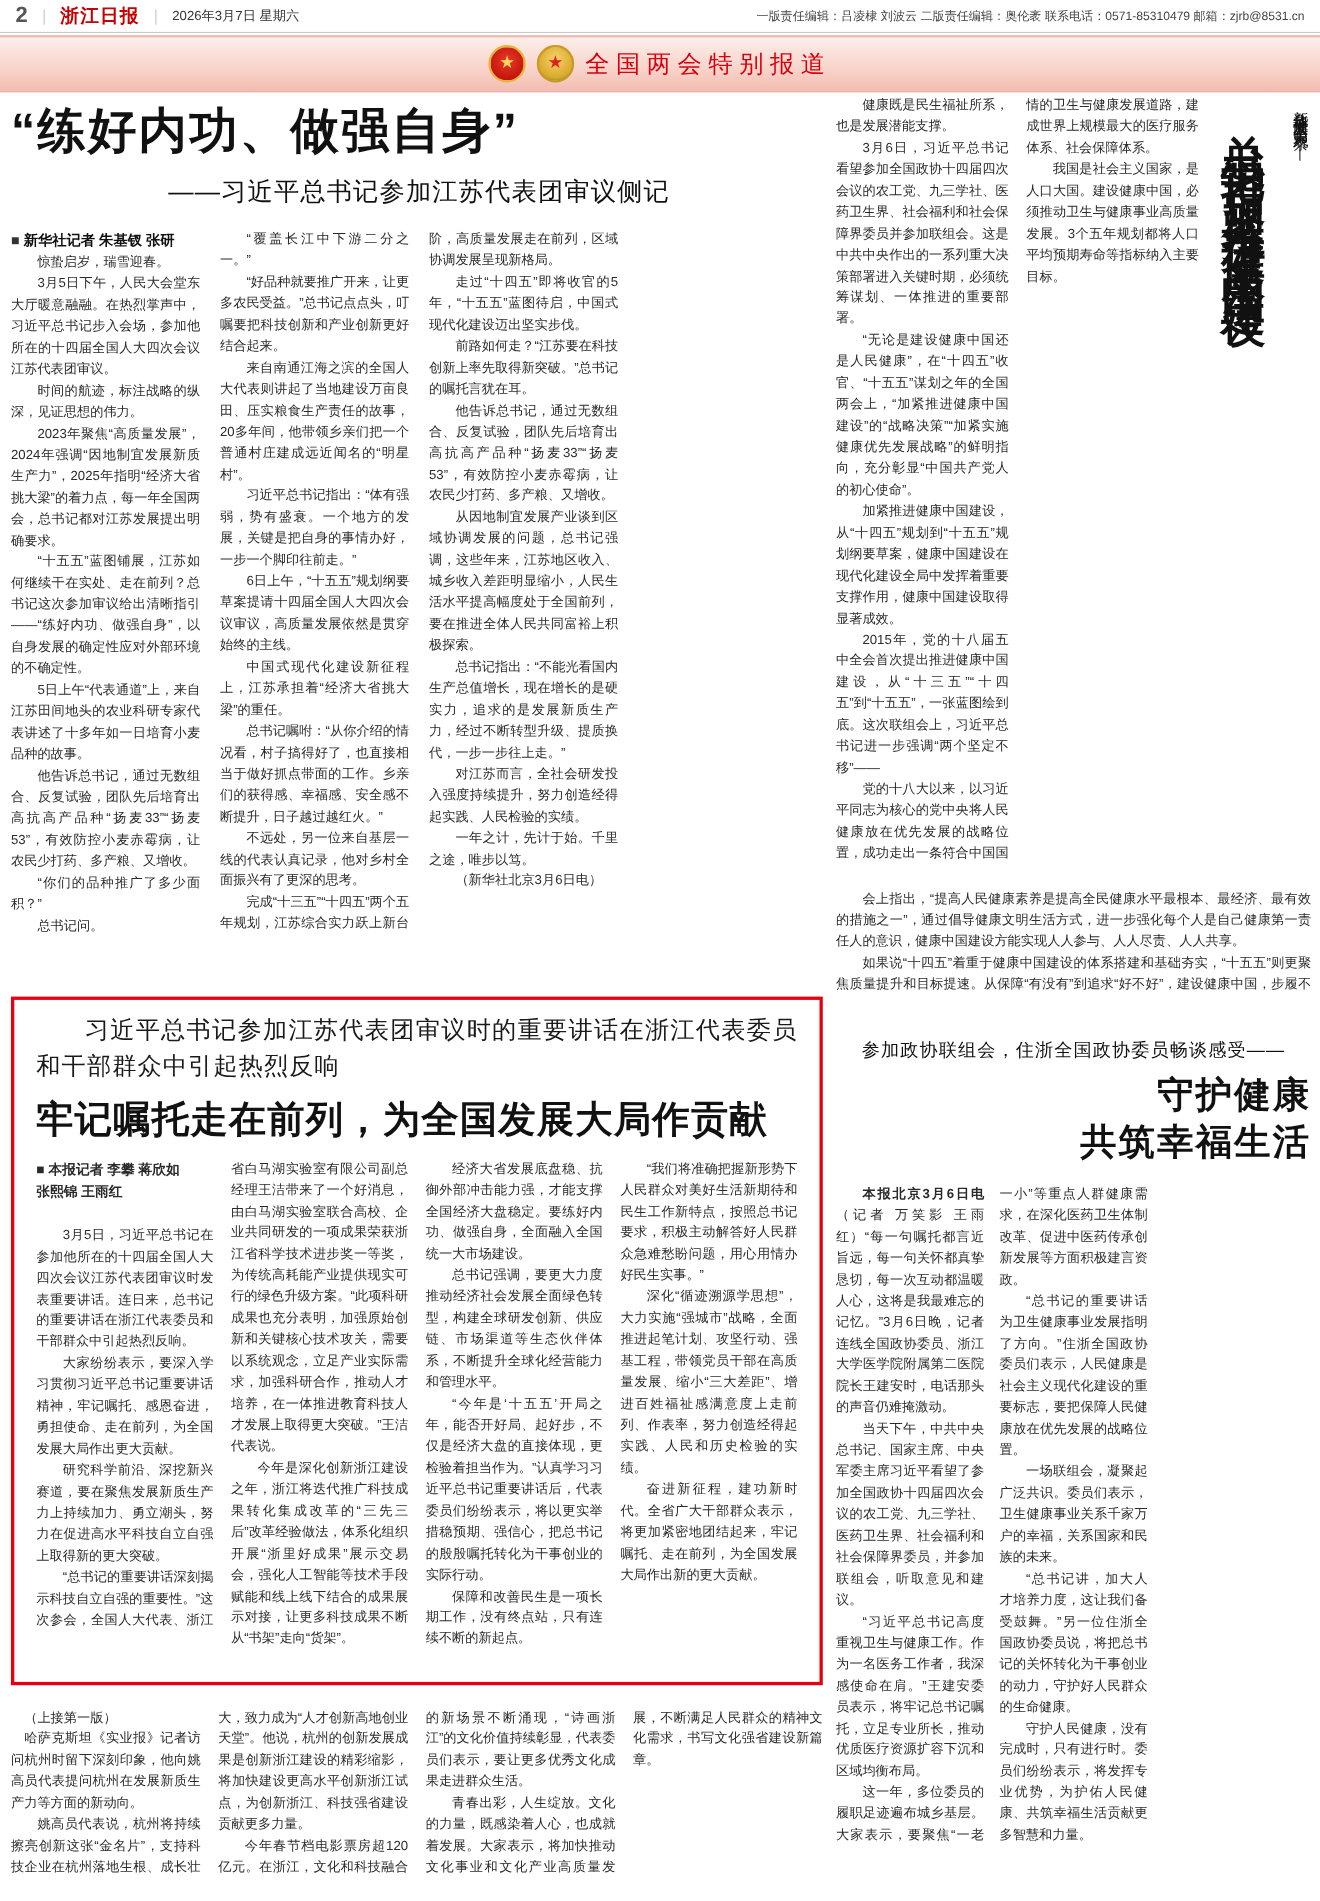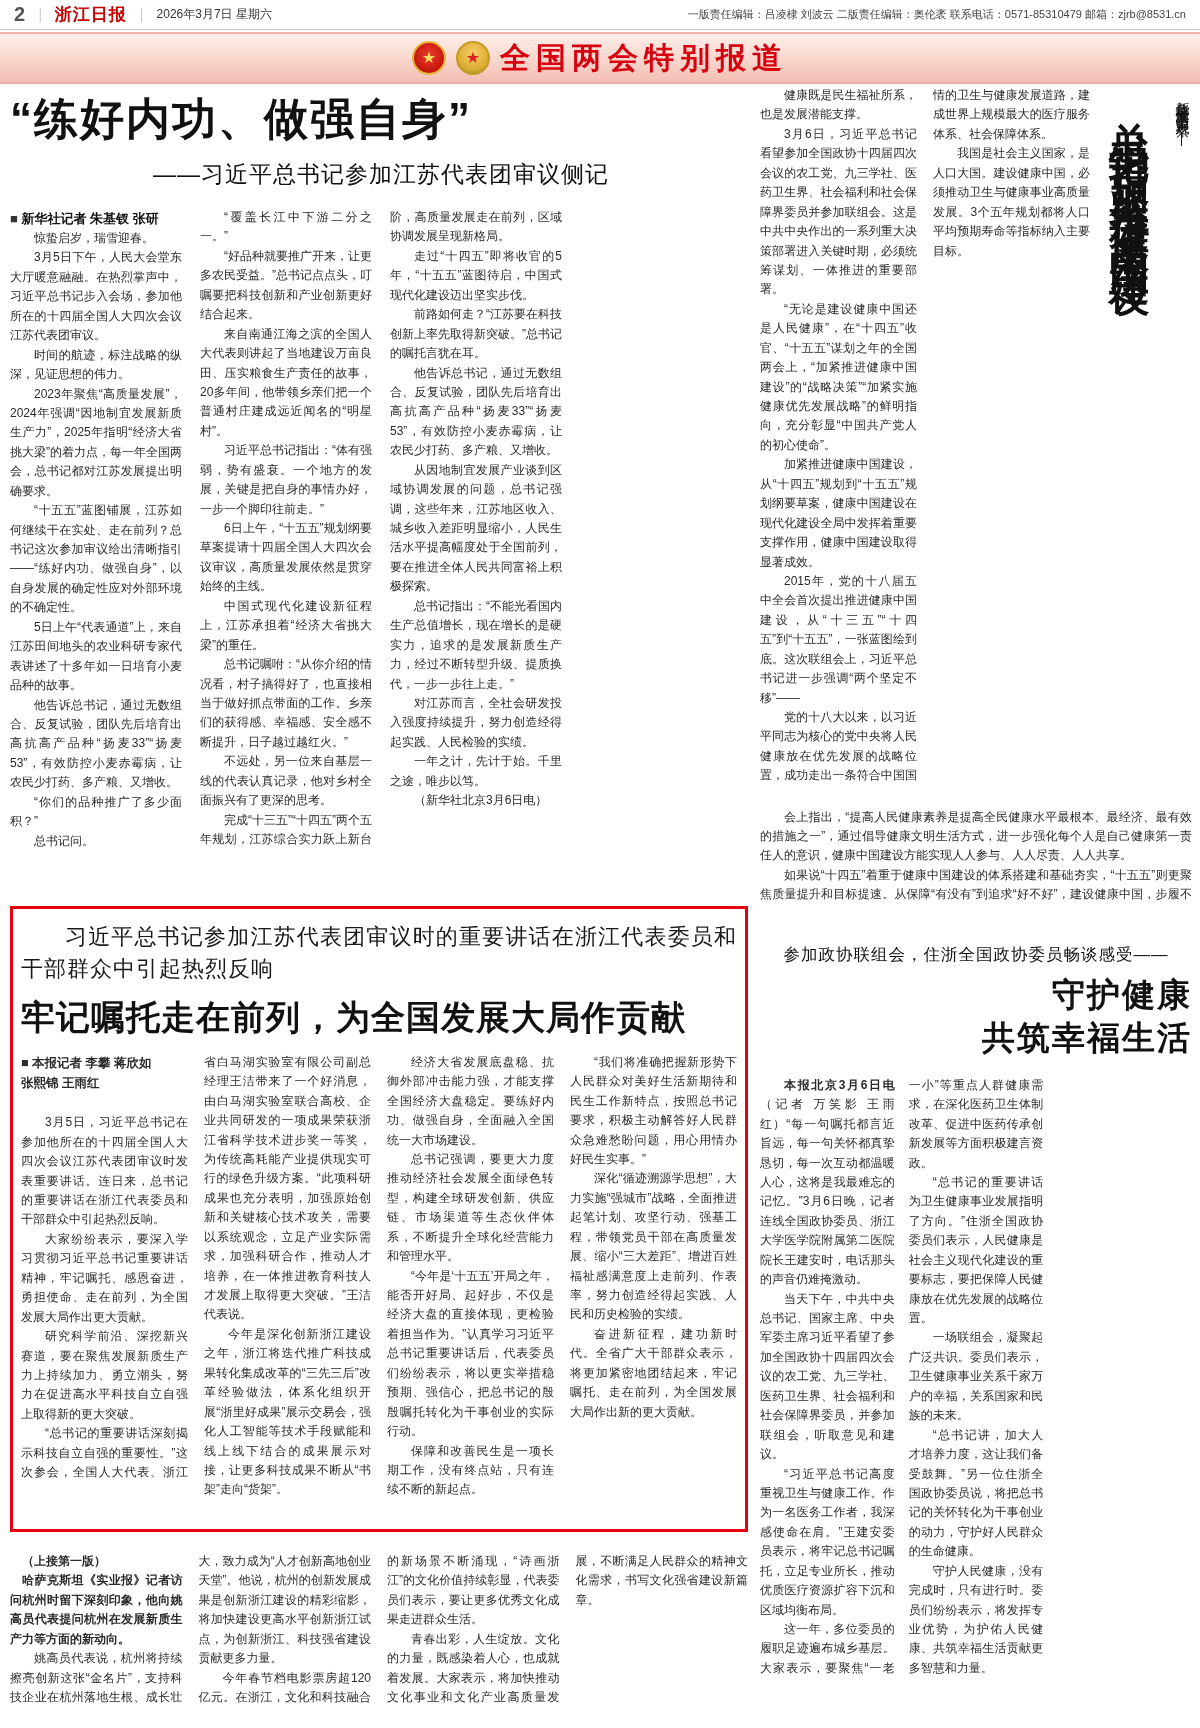--- a/index.html
+++ b/index.html
@@ -20,21 +20,21 @@
   .banner{position:absolute;left:0;top:32px;width:1200px;height:48px;
           background:linear-gradient(180deg,#fdeee9 0%,#f9d6cd 55%,#f3bdb2 100%);
           border-top:2px solid #f0b4aa;border-bottom:2px solid #eeb0a6;
           display:flex;align-items:center;justify-content:center;gap:10px;}
   .emblem{width:30px;height:30px;border-radius:50%;display:flex;align-items:center;
           justify-content:center;font-size:16px;line-height:1;}
   .emblem-nat{background:radial-gradient(circle at 50% 40%,#e8392b 0%,#c3140a 75%);
               border:2px solid #e7b53c;color:#ffd75e;}
   .emblem-cppcc{background:radial-gradient(circle at 50% 35%,#f7d069 0%,#d9a92c 70%,#2e7d32 100%);
                 border:2px solid #c89a25;color:#d22;}
-  .banner-title{font-size:30px;font-weight:bold;color:#d7000f;letter-spacing:6px;}
+  .banner-title{font-size:22px;font-weight:normal;color:#d7000f;letter-spacing:6px;}
   
   p{margin:0;text-indent:2em;text-align:justify;}
   .body-cols p{line-height:1.62;}
   
   .a1{position:absolute;left:10px;top:86px;width:742px;height:816px;}
   .a1-head{font-size:44px;font-weight:bold;color:#111;
            letter-spacing:2px;margin-top:4px;}
   .a1-sub{font-size:23px;color:#111;text-align:center;margin-top:10px;letter-spacing:1px;}
   .a1-byline{font-size:13px;font-weight:bold;color:#111;text-indent:0;}
   .a1-byline .sq{color:#333;}
@@ -47,32 +47,32 @@
   .obs-vhead{position:absolute;left:340px;top:4px;width:58px;height:708px;
              writing-mode:vertical-rl;font-size:40px;font-weight:bold;color:#111;
              letter-spacing:11px;text-align:justify;}
   .obs-kicker{position:absolute;right:0;top:4px;width:30px;height:330px;
               writing-mode:vertical-rl;font-size:14px;color:#111;letter-spacing:2px;}
   .obs-bottom{position:absolute;left:0;top:722px;width:432px;height:94px;
               font-size:12px;overflow:hidden;}
   .obs-bottom p{line-height:1.6;}
   
   .redbox{position:absolute;left:10px;top:906px;width:738px;height:626px;
-          border:3px solid #e60012;box-sizing:border-box;padding:12px 8px;}
+          border:3px solid #e60012;box-sizing:border-box;padding:12px 20px;}
   .rb-kicker{font-size:22px;line-height:1.45;color:#1a1a1a;letter-spacing:1px;}
   .rb-head{font-size:34px;font-weight:bold;color:#111;margin:10px 0 12px;
            text-indent:0;letter-spacing:1px;}
   .rb-byline{font-size:12.5px;font-weight:bold;text-indent:0;line-height:1.5;margin-bottom:20px;}
   .rb-body{height:448px;font-size:12px;column-count:4;column-gap:16px;
            column-fill:auto;overflow:hidden;}
   
   .cont{position:absolute;left:10px;top:1552px;width:738px;height:168px;
         font-size:12px;column-count:4;column-gap:16px;column-fill:auto;overflow:hidden;}
   .cont p:first-child{font-family:"Liberation Serif","DejaVu Serif",serif;
-                      font-weight:bold;text-indent:1em;}
+                      font-weight:normal;text-indent:1em;}
   
   .health{position:absolute;left:760px;top:944px;width:432px;height:776px;}
   .h-kicker{font-size:16.5px;color:#111;text-align:center;text-indent:0;letter-spacing:1px;}
   .h-head{font-size:33px;font-weight:bold;color:#111;text-align:right;
           line-height:1.3;margin-top:8px;letter-spacing:2px;}
   .h-body{margin-top:16px;height:612px;font-size:12px;
           column-count:3;column-gap:14px;column-fill:auto;overflow:hidden;}
   .h-body p:first-child b{font-weight:bold;}
 </style>
 </head>

